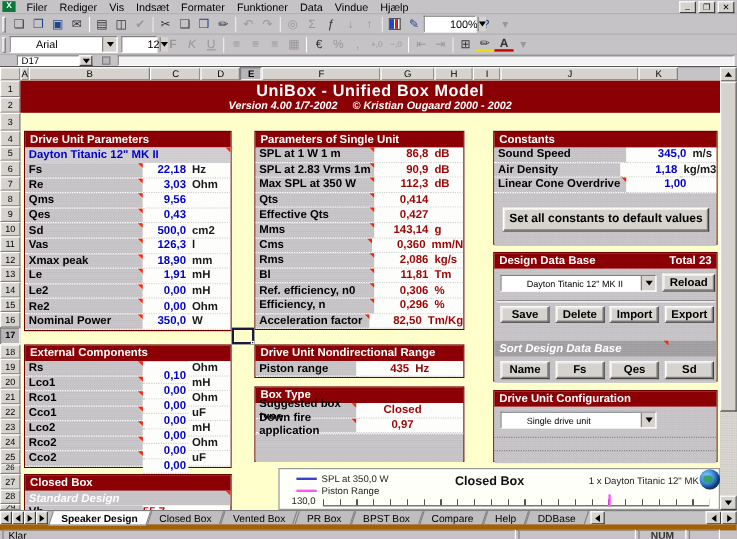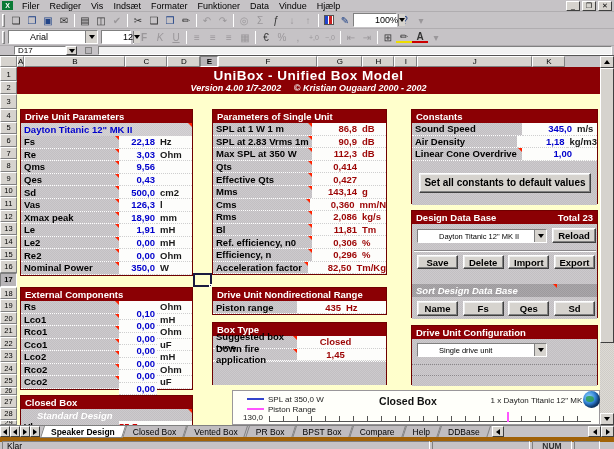--- a/index.html
+++ b/index.html
@@ -139,21 +139,21 @@
   #sec-ndr .trow{ height:13px; }
   #sec-ndr .lbl{ width:84px; } #sec-ndr .val{ width:46px; } #sec-ndr .unit{ flex:1; }
 
   #sec-bt { left:212px; top:255px; width:175px; height:63px; }
   #sec-bt .trow{ height:12.5px; }
   #sec-bt .lbl{ width:84px; } #sec-bt .val{ flex:1; justify-content:center; padding-right:12px; }
   .bt-fill { height:24px; border-top:1px dotted #fff; }
 
   #sec-cb { left:20px; top:328px; width:173px; height:30px; border-bottom:none; }
   .cb-sub { height:12px; color:#fff; font-size:9.5px; font-weight:bold; font-style:italic;
-            display:flex; align-items:center; padding-left:16px; position:relative; }
+            display:flex; align-items:center; padding-left:3px; position:relative; }
   .cb-part { height:5px; display:flex; overflow:hidden; font-size:9.5px; font-weight:bold; }
   .cb-part .pl { width:98px; padding-left:3px; }
   .cb-part .pv { color:#cc0000; }
 
   
   #selcell { left:193px; top:206px; width:19px; height:14px; background:#ffffcc; border:2px solid #1a1a40; }
   #selcell .fill { position:absolute; right:-2px; bottom:-2px; width:3px; height:3px; background:#1a1a40; border:1px solid #fff; }
 
   
   #chart { left:232px; top:323px; width:368px; height:35px; background:#fffffa; border:1px solid #9a979a; overflow:hidden; }
@@ -739,21 +739,21 @@
               <span>Suggested box type</span>
               <span class="cmark">1</span>
             </div>
           <div class="cell val red">Closed</div>
         </div>
           <div class="trow">
           <div class="cell lbl chk">
               <span>Down fire application</span>
               <span class="cmark">1</span>
             </div>
-          <div class="cell val red">1,45</div>
+          <div class="cell val red">0,97</div>
         </div>
         </div>
       <div class="bt-fill chk"></div>
     </div>
 
     <div class="sec" id="sec-cfg">
       <div class="sec-h">
           <span>Drive Unit Configuration</span>
         </div>
       <div class="cfg-body chk">

